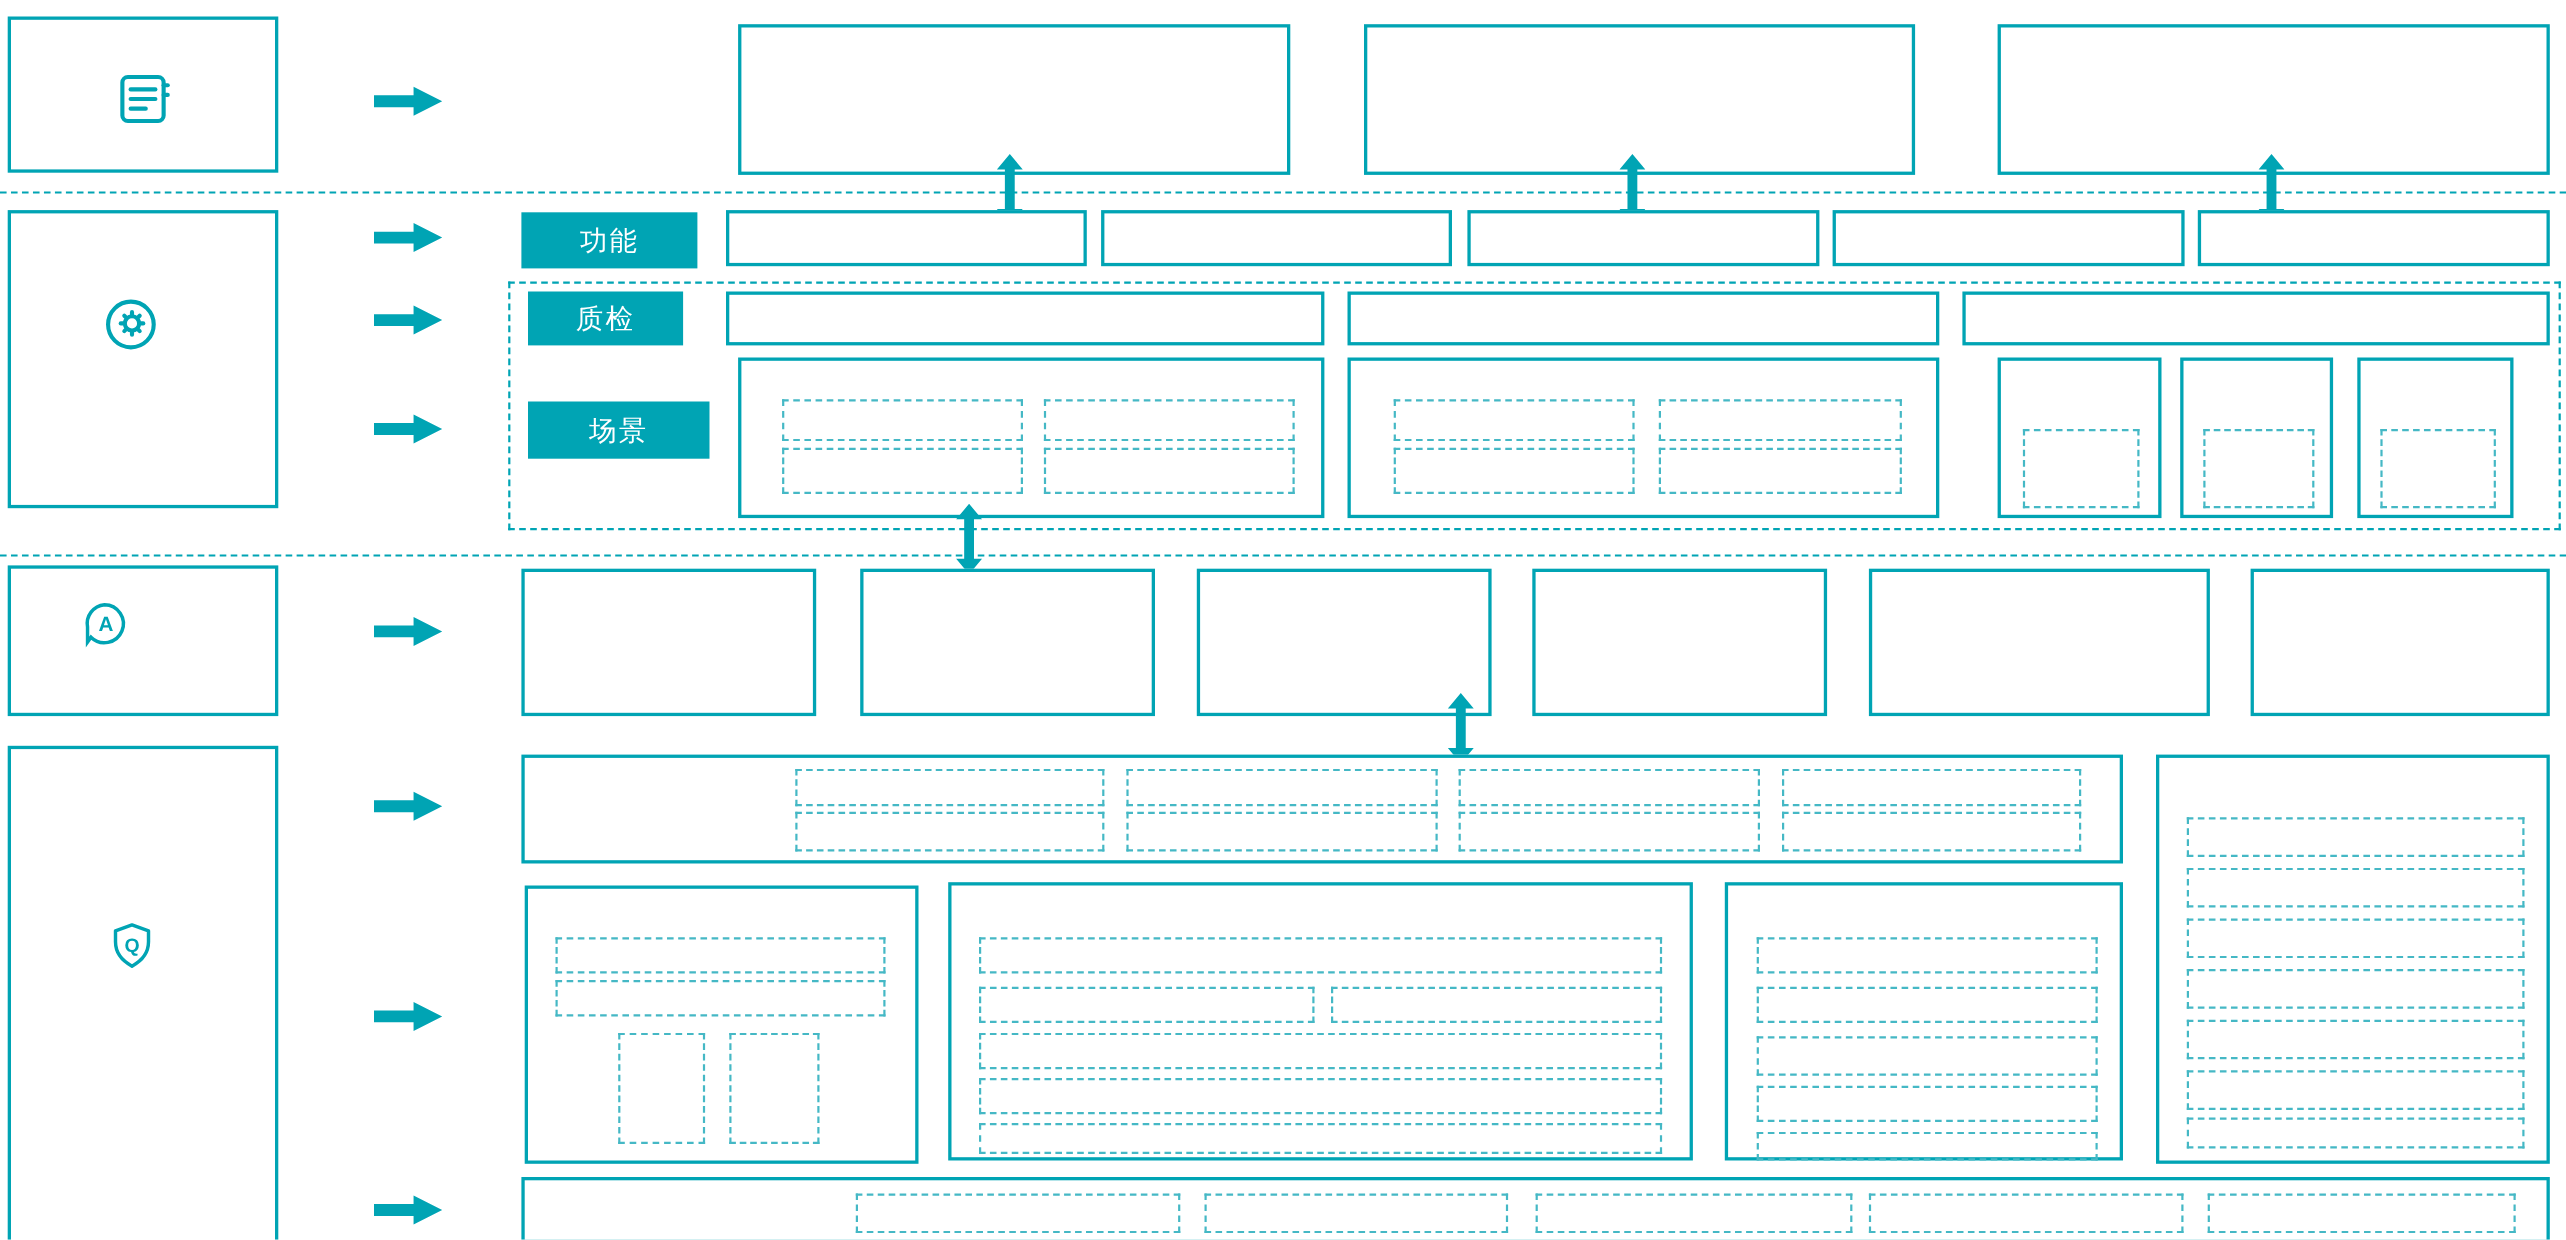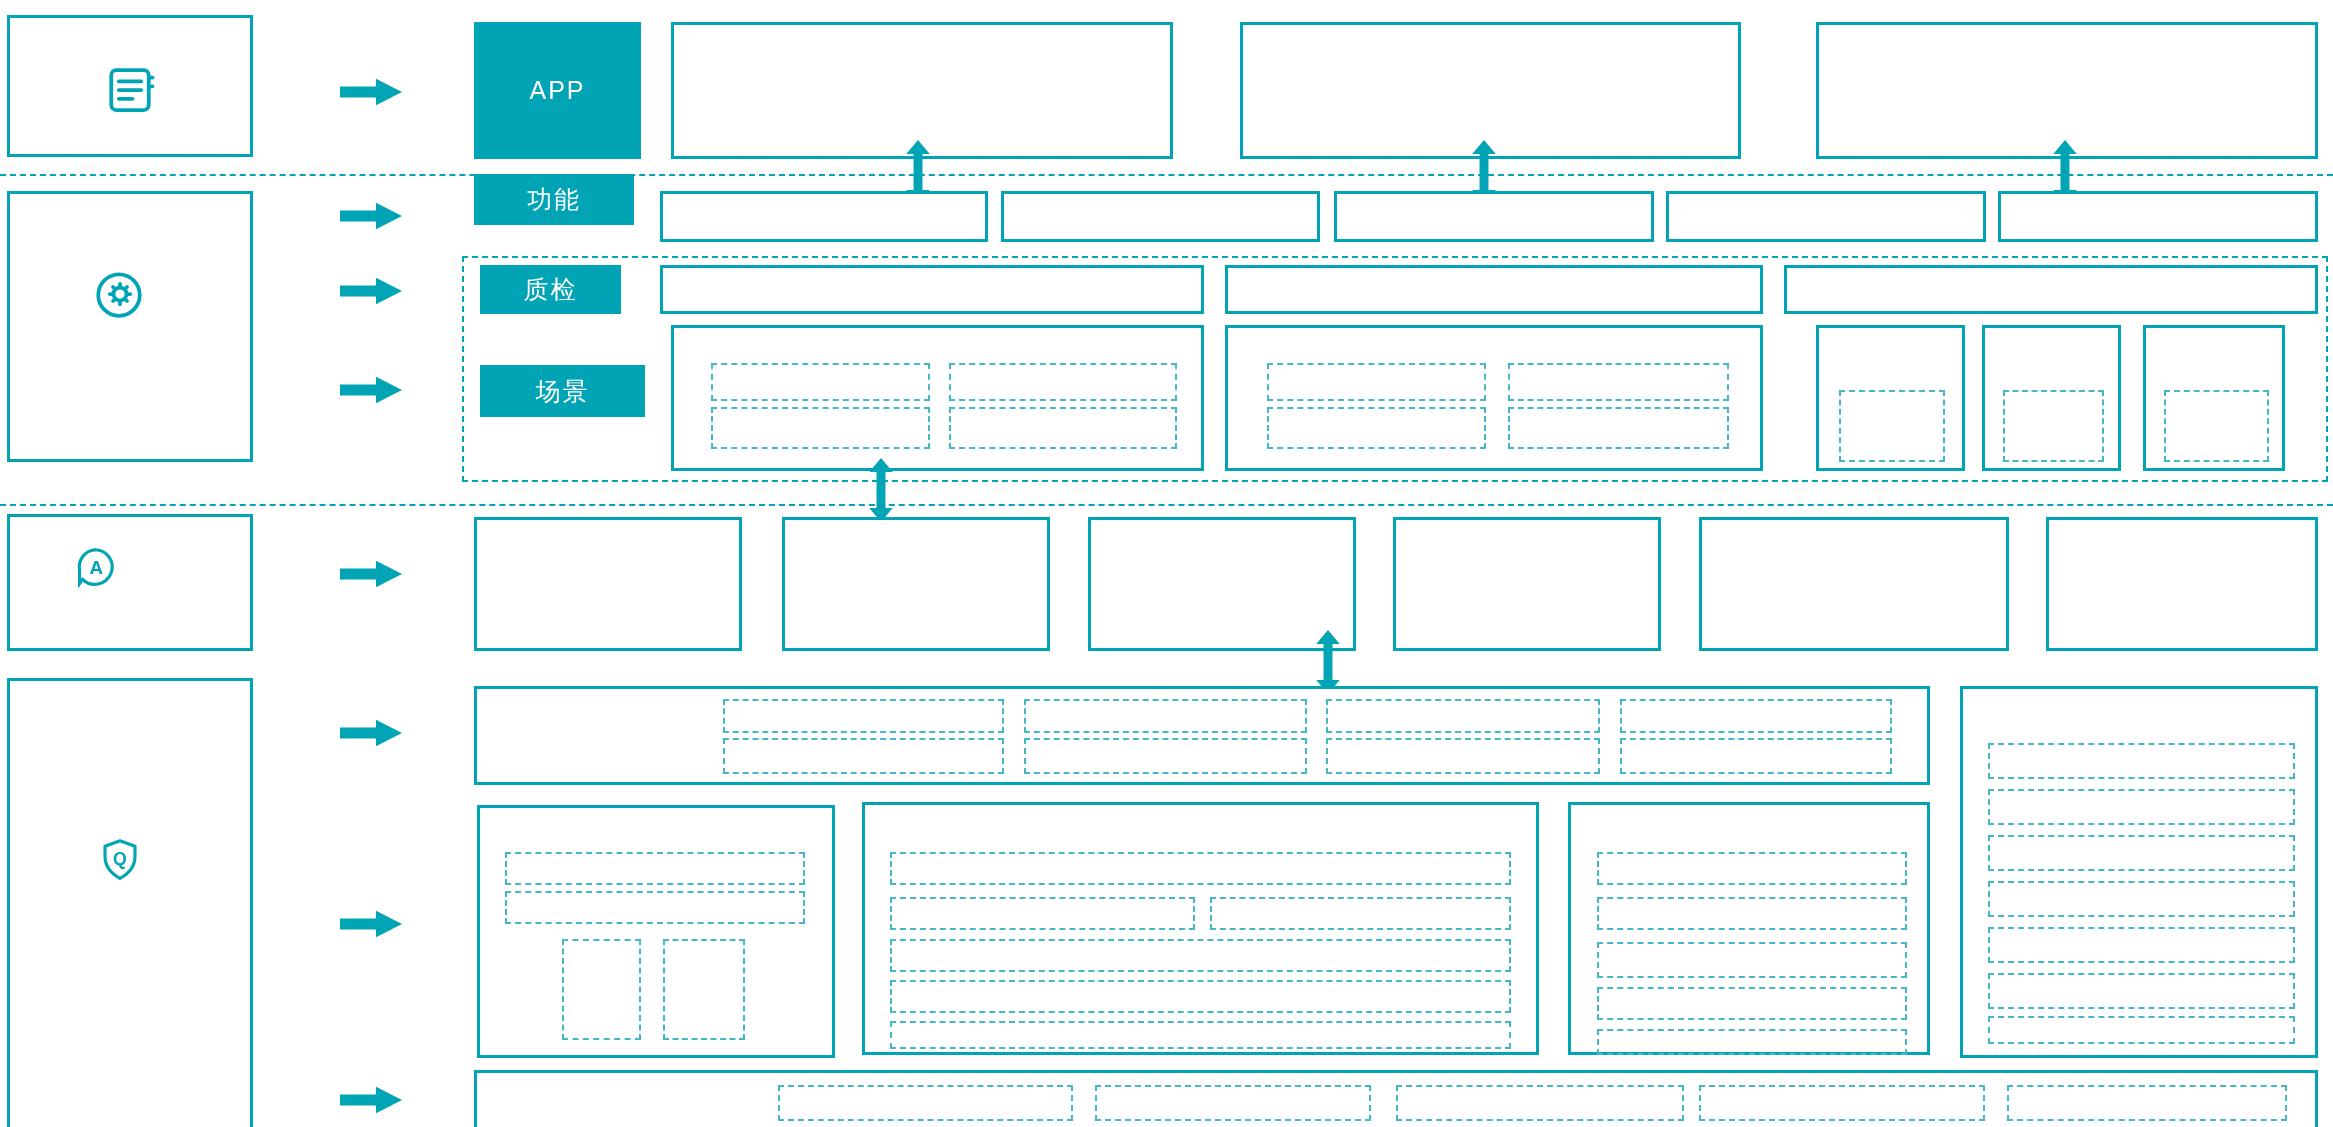--- a/index.html
+++ b/index.html
@@ -84,32 +84,29 @@
 
   <div class="arrow-r" style="left:340px;top:77px"></div>
   <div class="arrow-r" style="left:340px;top:201px"></div>
   <div class="arrow-r" style="left:340px;top:276px"></div>
   <div class="arrow-r" style="left:340px;top:375px"></div>
   <div class="arrow-r" style="left:340px;top:559px"></div>
   <div class="arrow-r" style="left:340px;top:718px"></div>
   <div class="arrow-r" style="left:340px;top:909px"></div>
   <div class="arrow-r" style="left:340px;top:1085px"></div>
 
-  <div class="fill" style="left:474px;top:22px;width:167px;height:137px">
-    <span>APP</span>
-  </div>
   <div class="box" style="left:671px;top:22px;width:502px;height:137px"></div>
   <div class="box" style="left:1240px;top:22px;width:501px;height:137px"></div>
   <div class="box" style="left:1816px;top:22px;width:502px;height:137px"></div>
 
   <div class="arrow-v" style="left:904px;top:140px"></div>
   <div class="arrow-v" style="left:1470px;top:140px"></div>
   <div class="arrow-v" style="left:2051px;top:140px"></div>
 
-  <div class="fill" style="left:474px;top:174px;width:160px;height:51px">
+  <div class="fill" style="left:474px;top:193px;width:160px;height:51px">
     <span>功能</span>
   </div>
   <div class="box" style="left:660px;top:191px;width:328px;height:51px"></div>
   <div class="box" style="left:1001px;top:191px;width:319px;height:51px"></div>
   <div class="box" style="left:1334px;top:191px;width:320px;height:51px"></div>
   <div class="box" style="left:1666px;top:191px;width:320px;height:51px"></div>
   <div class="box" style="left:1998px;top:191px;width:320px;height:51px"></div>
 
   <div class="dash-strong" style="left:462px;top:256px;width:1866px;height:226px"></div>
 

